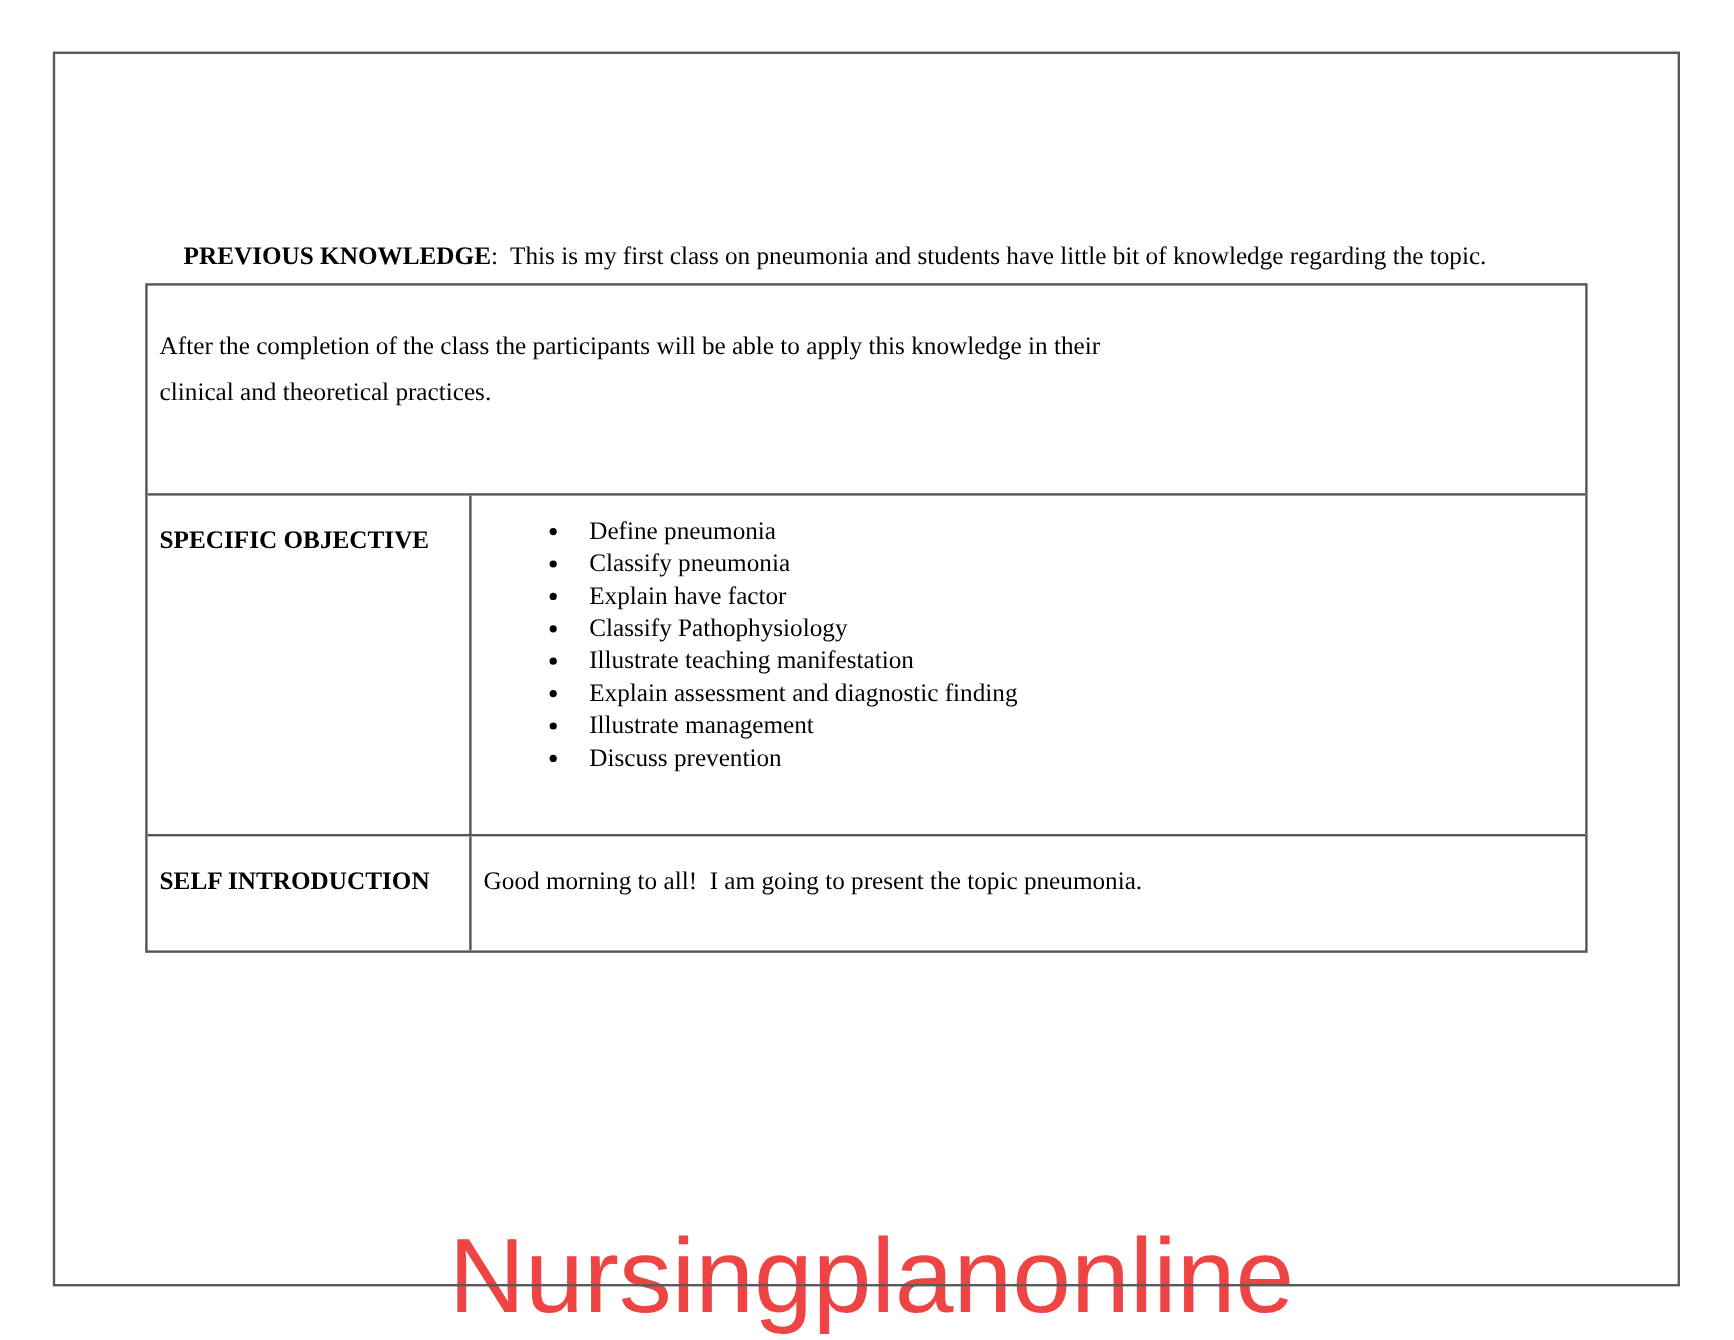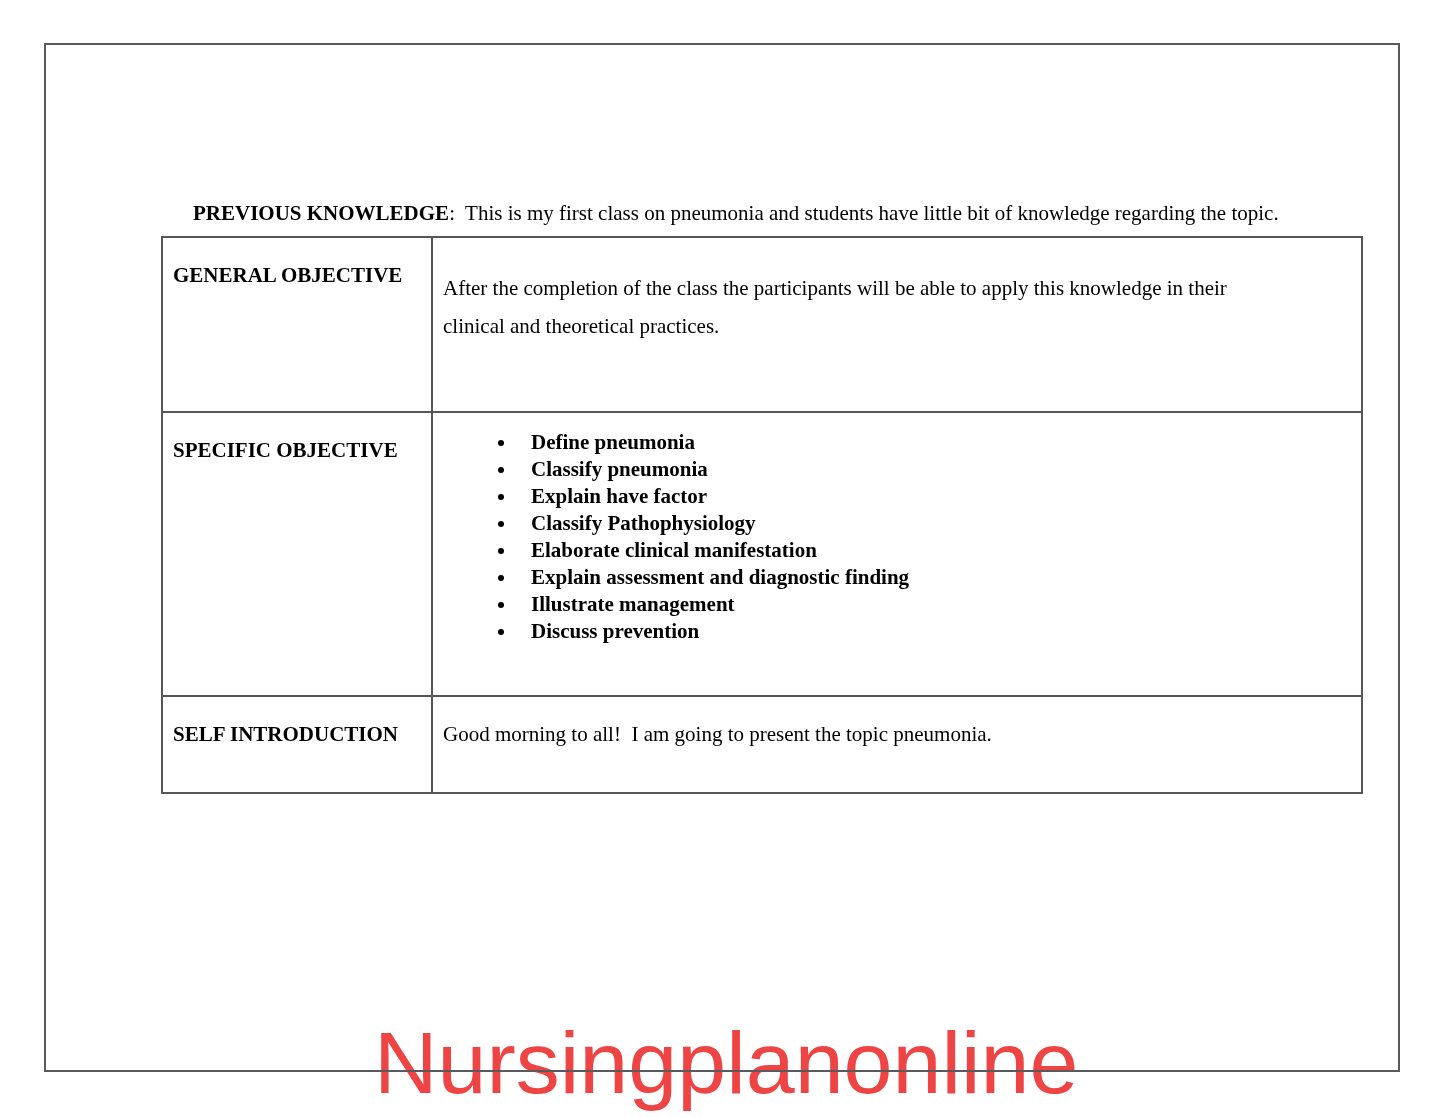--- a/index.html
+++ b/index.html
@@ -40,21 +40,20 @@
     line-height: normal;
     color: #ef4444;
     white-space: nowrap;
   }
 
   
   .content {
     position: absolute;
     inset: 0;
     z-index: 2;
-    margin-left: 40px;
   }
 
   .pk-heading {
     position: absolute;
     left: 132px;
     top: 176px;
     font-size: 21px;
     white-space: pre;
   }
   .pk-heading .pk-label { font-weight: bold; }
@@ -109,21 +108,20 @@
     white-space: pre;
   }
   .row-specific .lp-content ul {
     margin: 16px 0 0 0;
     padding: 0 0 0 74px;
     list-style: disc;
   }
   .row-specific .lp-content li {
     line-height: 27px;
     padding-left: 14px;
-    font-weight: bold;
   }
 
   .row-self .lp-content p {
     margin: 0;
     padding-top: 25px;
     line-height: normal;
     white-space: pre;
   }
 </style>
 </head>
@@ -135,35 +133,34 @@
 
 <div class="content">
 
   <div class="pk-heading">
     <span class="pk-label">PREVIOUS KNOWLEDGE</span><span>:  This is my first class on pneumonia and students have little bit of knowledge regarding the topic.</span>
   </div>
 
   <div class="lp-table">
 
     <div class="lp-row row-general">
-      <div class="lp-label">GENERAL OBJECTIVE</div>
       <div class="lp-content">
         <p>After the completion of the class the participants will be able to apply this knowledge in their clinical and theoretical practices.</p>
       </div>
     </div>
 
     <div class="lp-row row-specific">
       <div class="lp-label">SPECIFIC OBJECTIVE</div>
       <div class="lp-content">
         <ul>
           <li>Define pneumonia</li>
           <li>Classify pneumonia</li>
           <li>Explain have factor</li>
           <li>Classify Pathophysiology</li>
-          <li>Elaborate clinical manifestation</li>
+          <li>Illustrate teaching manifestation</li>
           <li>Explain assessment and diagnostic finding</li>
           <li>Illustrate management</li>
           <li>Discuss prevention</li>
         </ul>
       </div>
     </div>
 
     <div class="lp-row row-self">
       <div class="lp-label">SELF INTRODUCTION</div>
       <div class="lp-content">

